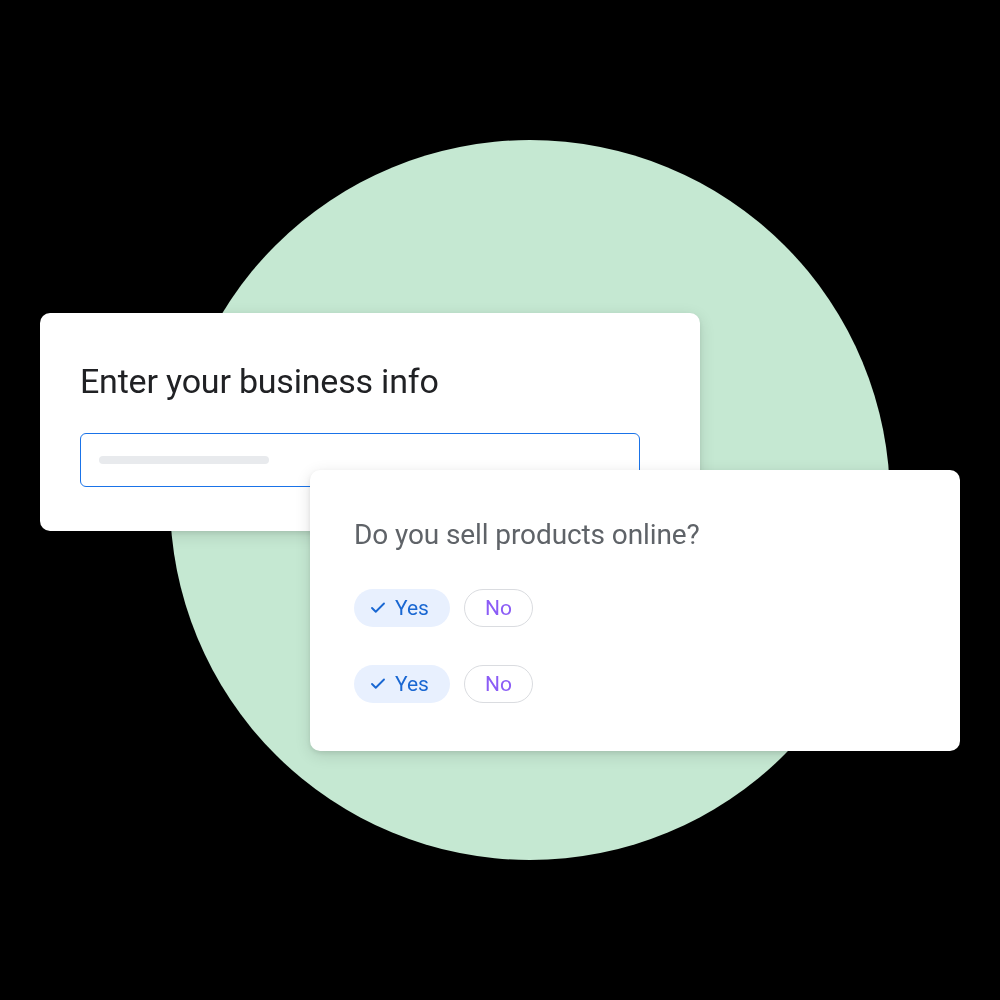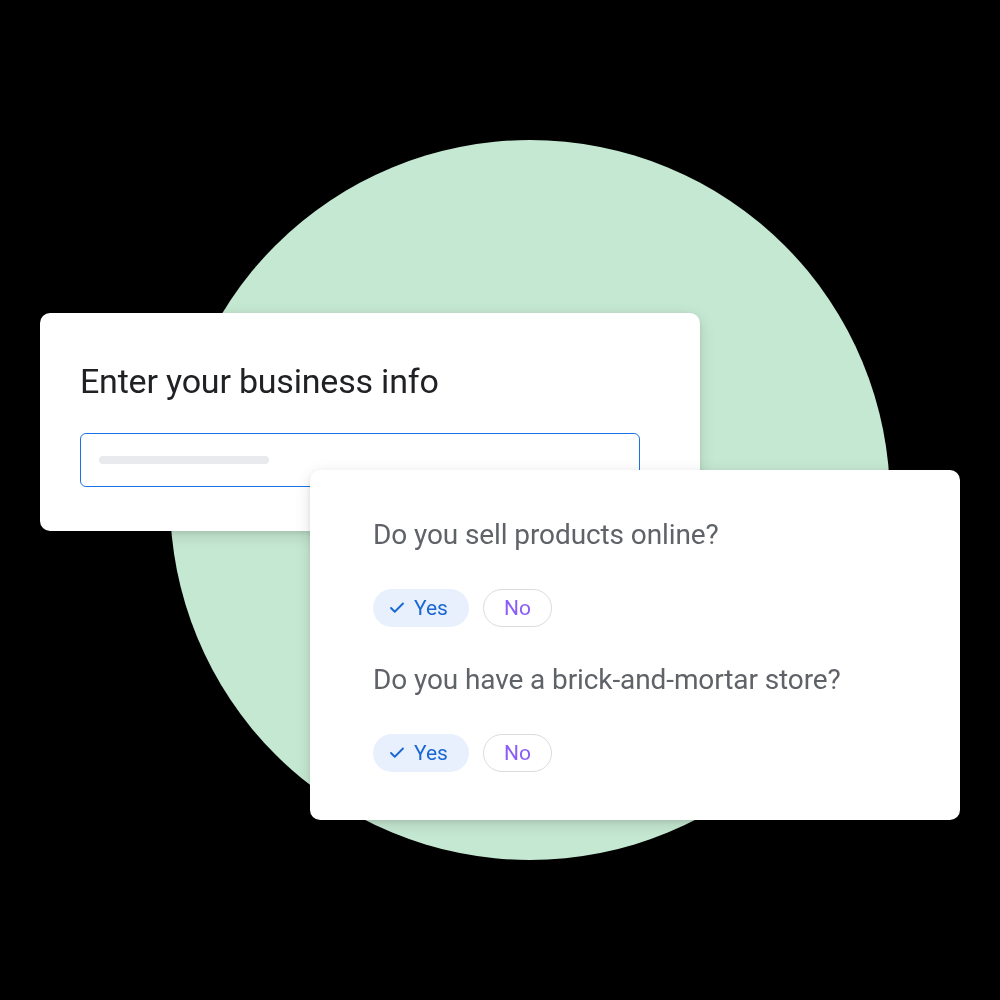--- a/index.html
+++ b/index.html
@@ -65,21 +65,21 @@
       width: 170px;
       height: 8px;
       background: #e8eaed;
       border-radius: 4px;
     }
     
     .card-bottom {
       left: 310px;
       top: 470px;
       width: 650px;
-      padding: 48px 44px 48px 63px;
+      padding: 48px 44px 48px 44px;
     }
     
     .question {
       font-size: 28px;
       font-weight: 400;
       color: #5f6368;
       letter-spacing: -0.1px;
       margin-bottom: 22px;
     }
     
@@ -160,21 +160,20 @@
             <polyline points="4 12 9 17 20 6"></polyline>
           </svg>
       </span>
       <span>Yes</span>
     </div>
     <div class="chip chip-unselected">
       <span>No</span>
     </div>
   </div>
 
-  <div class="question">Do you have a brick-and-mortar store?</div>
   <div class="chip-row">
     <div class="chip chip-selected">
       <span class="check-icon">
         <svg viewBox="0 0 24 24">
             <polyline points="4 12 9 17 20 6"></polyline>
           </svg>
       </span>
       <span>Yes</span>
     </div>
     <div class="chip chip-unselected">

